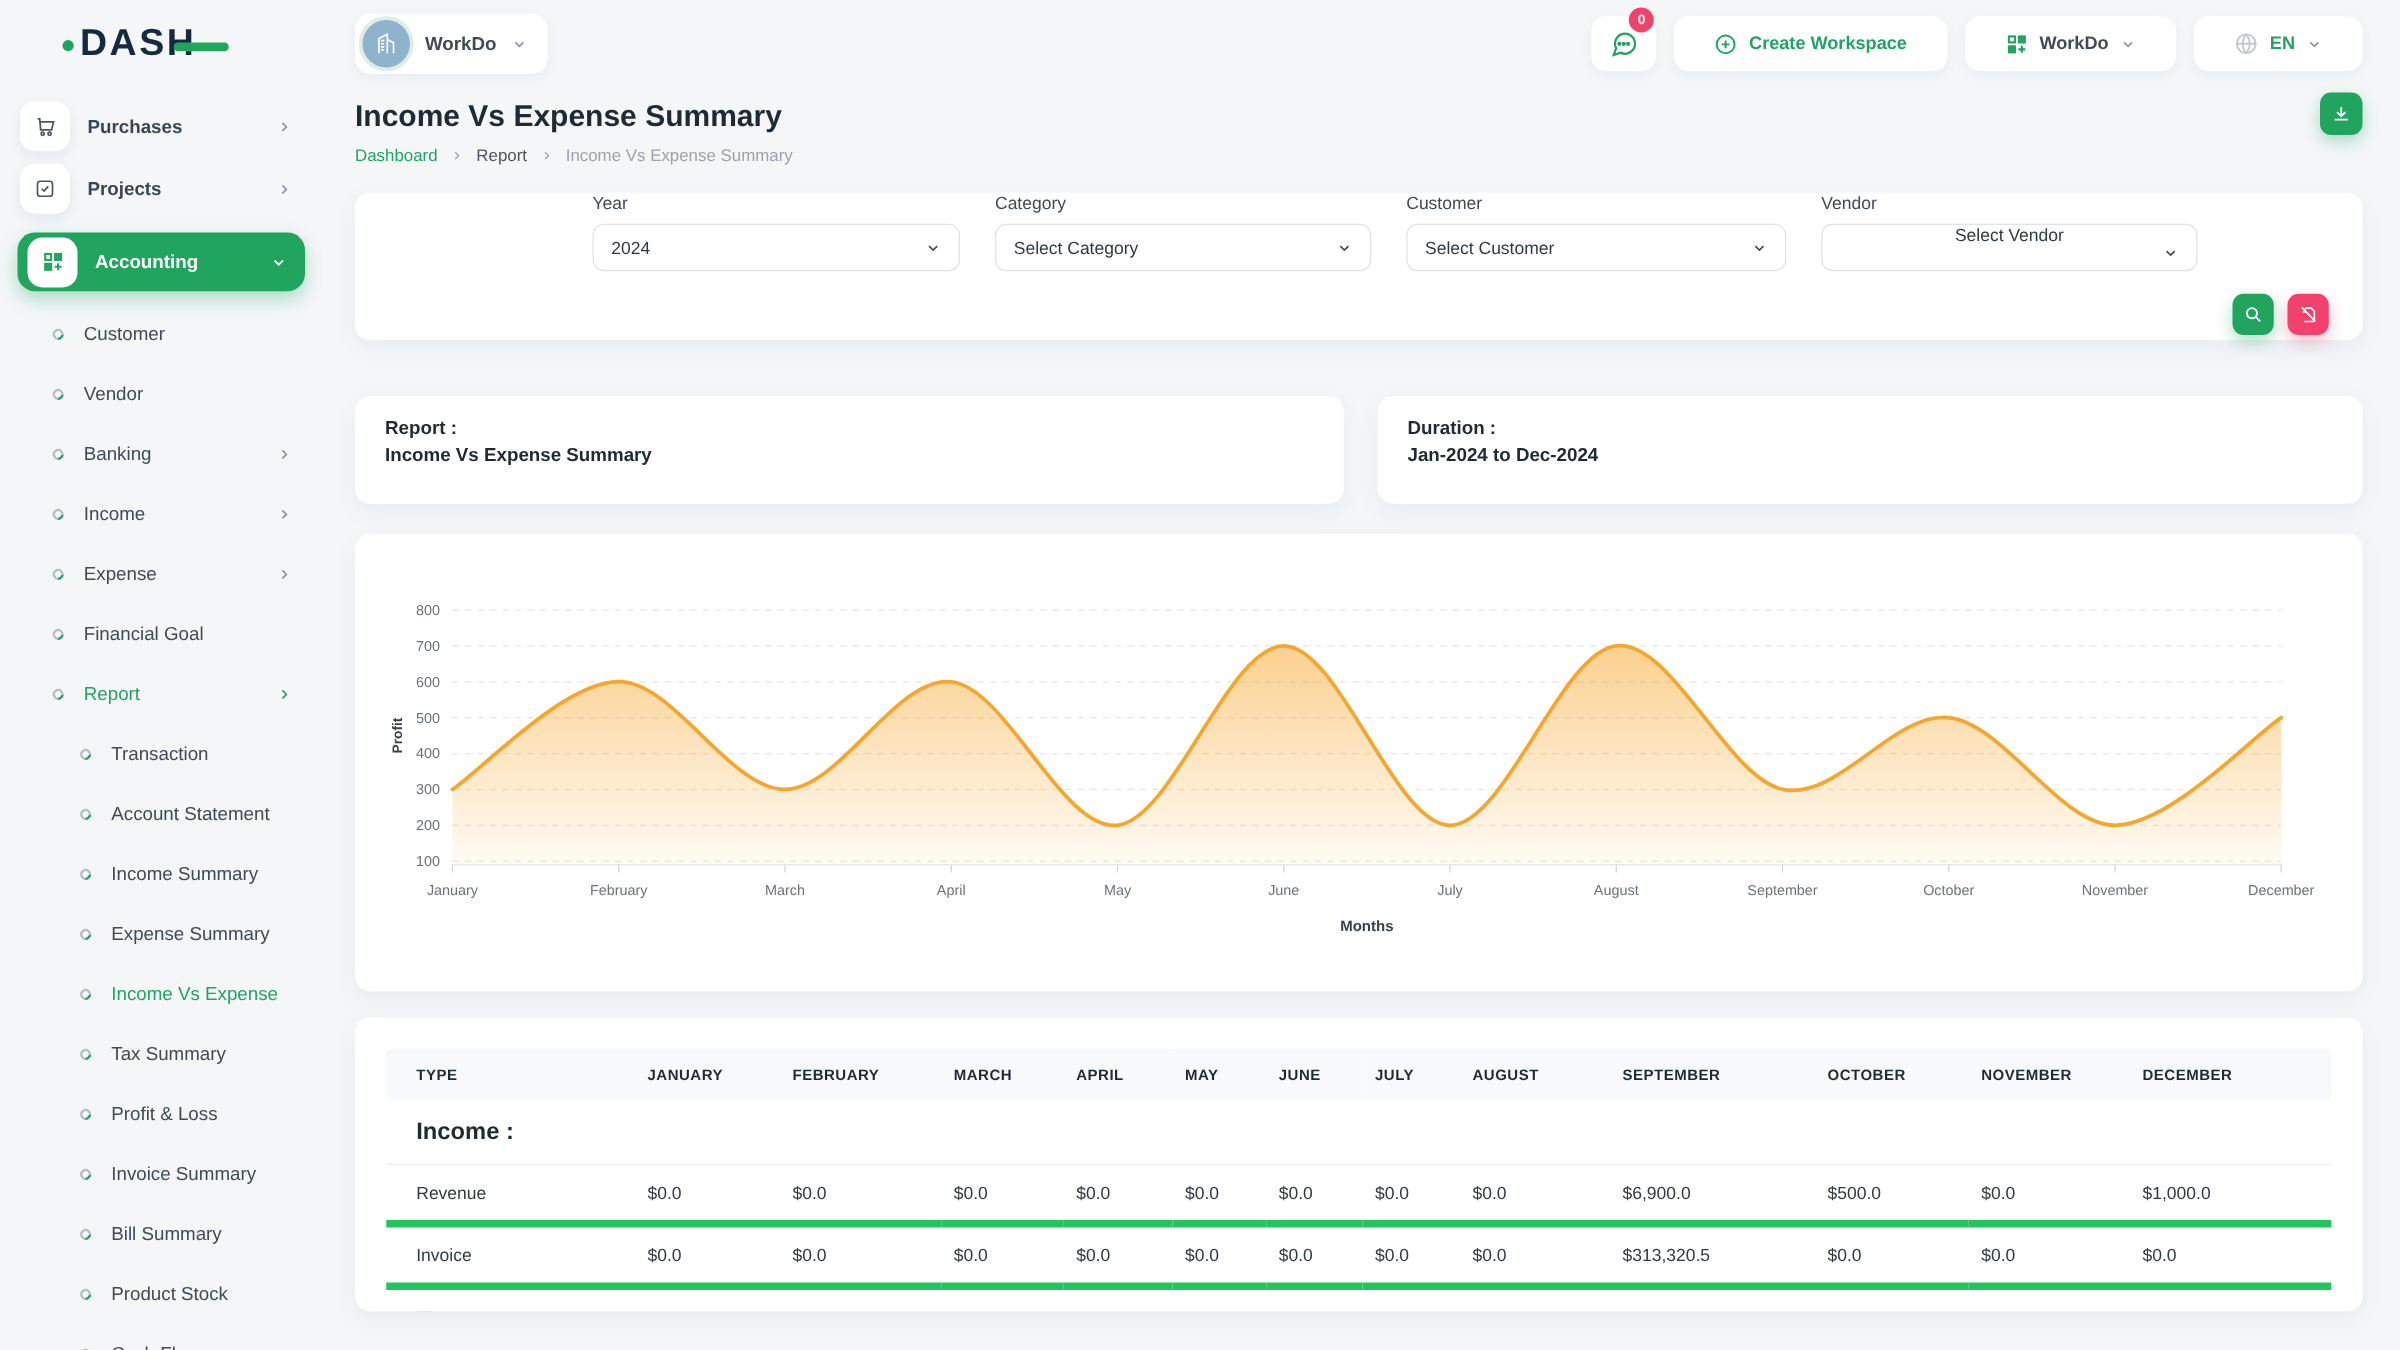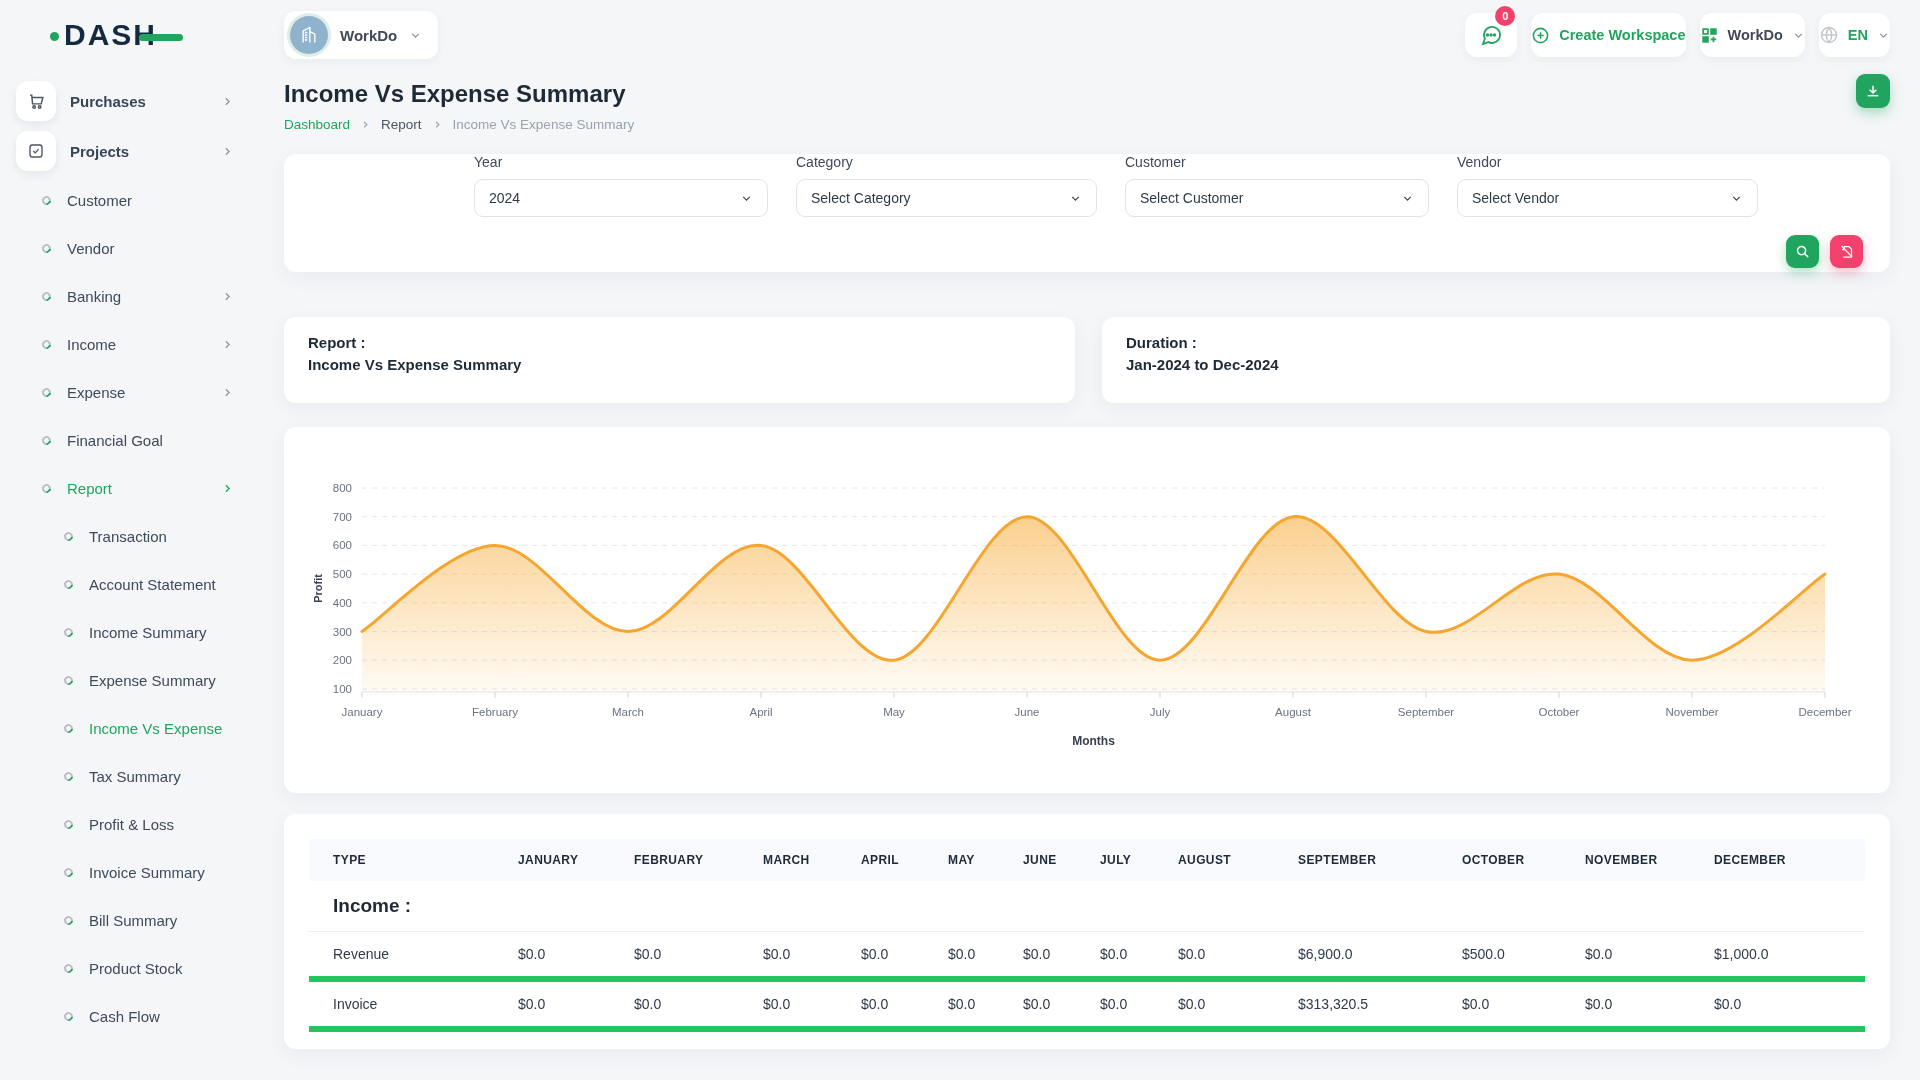--- a/index.html
+++ b/index.html
@@ -32,42 +32,42 @@
   .active-pill .chev { color:#ffffff; margin-right:14px; }
   .active-text .label { color:#21a55e !important; }
   .active-text .chev { color:#21a55e; }
   
   .main { position:absolute; left:258px; top:0; width:1662px; height:1080px; }
   .topbar { height:70px; display:flex; align-items:center; padding:0 30px 0 26px; }
   .ws-pill { background:#fff; border-radius:12px; display:flex; align-items:center; gap:12px; padding:5px 16px 5px 6px; box-shadow:0 3px 10px rgba(30,50,80,0.05); cursor:pointer; }
   .ws-avatar { width:38px; height:38px; border-radius:50%; background:#8fb3cd; display:flex; align-items:center; justify-content:center; box-shadow:0 0 0 3px #ddeee6; }
   .ws-pill .ws-name { font-size:15px; color:#3f4a5a; font-weight:600; }
   .topbar-right { margin-left:auto; display:flex; align-items:center; gap:14px; }
-  .icon-pill { background:#fff; border-radius:12px; height:44px; display:flex; align-items:center; padding:0 0; box-shadow:0 3px 10px rgba(30,50,80,0.05); cursor:pointer; position:relative; gap:9px; }
+  .icon-pill { background:#fff; border-radius:12px; height:44px; display:flex; align-items:center; padding:0 32px; box-shadow:0 3px 10px rgba(30,50,80,0.05); cursor:pointer; position:relative; gap:9px; }
   .badge { position:absolute; top:-7px; right:2px; min-width:20px; height:20px; background:#f1426d; color:#fff; border-radius:10px; font-size:11px; font-weight:700; display:flex; align-items:center; justify-content:center; padding:0 6px; }
   .green-text { color:#21a55e; font-size:14.5px; font-weight:600; }
   .dark-text { font-size:14.5px; font-weight:600; color:#3f4a5a; }
   
   .content { padding:0 30px 0 26px; }
   .page-head { display:flex; align-items:flex-start; }
   .page-title { font-size:24px; font-weight:700; color:#1f2a37; margin-top:10px; }
   .breadcrumb { display:flex; align-items:center; gap:10px; margin-top:9px; font-size:13.5px; }
   .crumb-link { color:#21a55e; cursor:pointer; }
   .crumb-mid { color:#4b5563; cursor:pointer; }
   .crumb-last { color:#9aa3af; }
   .crumb-sep { color:#9aa3af; display:flex; }
   .dl-btn { margin-left:auto; margin-top:4px; width:34px; height:34px; background:#21a55e; border:none; border-radius:9px; display:flex; align-items:center; justify-content:center; cursor:pointer; box-shadow:0 5px 12px rgba(33,165,94,0.35); }
   
   .card { background:#fff; border-radius:12px; box-shadow:0 6px 20px rgba(40,60,90,0.05); }
   .filter-card { margin-top:22px; height:118px; display:flex; padding:0 24px 0 190px; gap:28px; }
   .field { display:flex; flex-direction:column; }
   .field .f-label { font-size:14px; color:#3f4a5a; margin-bottom:9px; }
   .select { height:38px; border:1px solid #e0e4e9; border-radius:9px; background:#fff; display:flex; align-items:center; padding:0 14px; font-size:14px; color:#2f3a49; cursor:pointer; }
   .select .sel-chev { margin-left:auto; color:#3f4a5a; display:flex; }
-  .w-year{width:294px;} .w-cat{width:301px;} .w-cust{width:304px;} .w-vend{width:301px;}
+  .w-year{width:294px;} .w-cat{width:301px;} .w-cust{width:304px;} .w-vend{width:301px;flex-direction:column;}
   .filter-btns { display:flex; gap:11px; align-self:flex-end; margin-bottom:4px; }
   .sq-btn { width:33px; height:33px; border:none; border-radius:9px; display:flex; align-items:center; justify-content:center; cursor:pointer; }
   .sq-green { background:#21a55e; box-shadow:0 5px 12px rgba(33,165,94,0.35); }
   .sq-pink { background:#f1416c; box-shadow:0 5px 12px rgba(241,65,108,0.35); }
   .summary-row { display:flex; gap:27px; margin-top:45px; }
   .summary-card { height:86px; padding:17px 24px; }
   .sc-left { width:791px; } .sc-right { flex:1; }
   .sc-title { font-size:15px; font-weight:700; color:#1f2a37; }
   .sc-value { font-size:15px; font-weight:700; color:#1f2a37; margin-top:5px; }
   
@@ -110,20 +110,36 @@
         <span class="icon-box">
           <svg width="18" height="18" viewBox="0 0 24 24" fill="none" stroke="#4b5563" stroke-width="1.8">
             <rect x="4" y="4" width="16" height="16" rx="3"></rect>
             <polyline points="8.5 12 11 14.5 15.5 9.5"></polyline>
           </svg>
         </span>
         <span class="label">Projects</span>
         <span class="chev">
           <svg width="13" height="13" viewBox="0 0 24 24" fill="none" stroke="currentColor" stroke-width="2.4">
             <polyline points="9 6 15 12 9 18"></polyline>
+          </svg>
+        </span>
+      </div>
+      <div class="side-item lvl0 active-pill">
+        <span class="icon-box">
+          <svg width="19" height="19" viewBox="0 0 24 24" fill="none" stroke="#21a55e" stroke-width="2.1">
+            <rect x="4" y="4" width="6" height="6"></rect>
+            <rect x="14" y="4" width="6" height="6" fill="#21a55e"></rect>
+            <rect x="4" y="14" width="6" height="6" fill="#21a55e"></rect>
+            <path d="M17 13.5v7M13.5 17h7"></path>
+          </svg>
+        </span>
+        <span class="label">Accounting</span>
+        <span class="chev">
+          <svg width="14" height="14" viewBox="0 0 24 24" fill="none" stroke="currentColor" stroke-width="2.4">
+            <polyline points="6 9 12 15 18 9"></polyline>
           </svg>
         </span>
       </div>
       <div class="side-item lvl1">
         <span class="bullet"></span>
         <span class="label">Customer</span>
       </div>
       <div class="side-item lvl1">
         <span class="bullet"></span>
         <span class="label">Vendor</span>

